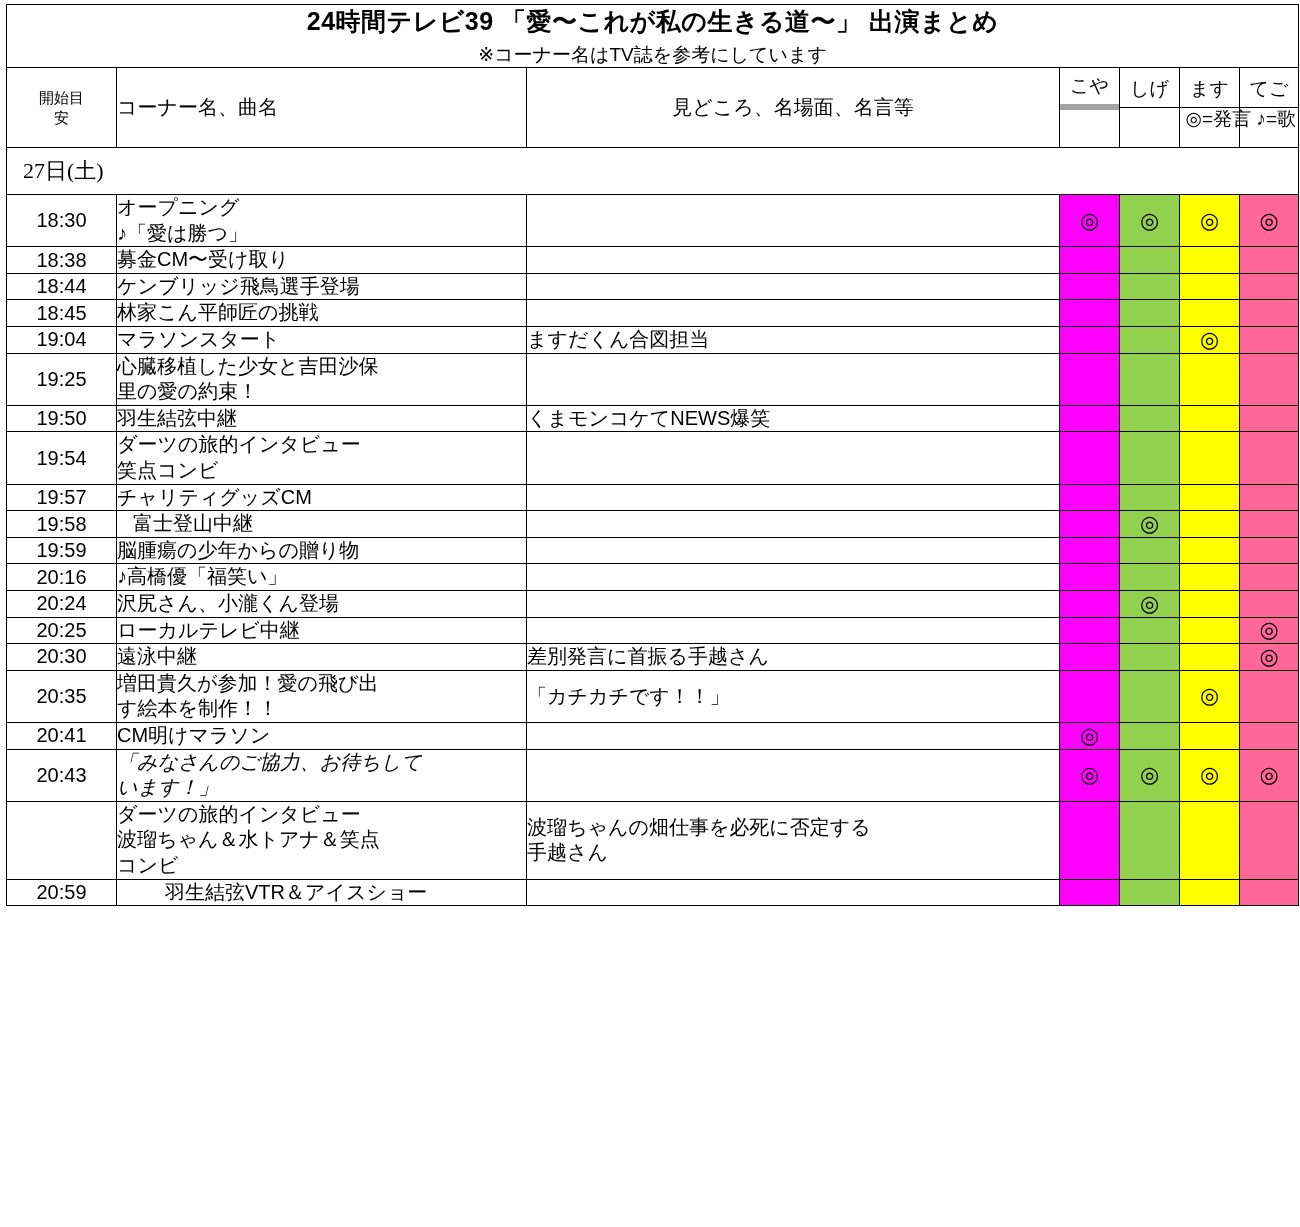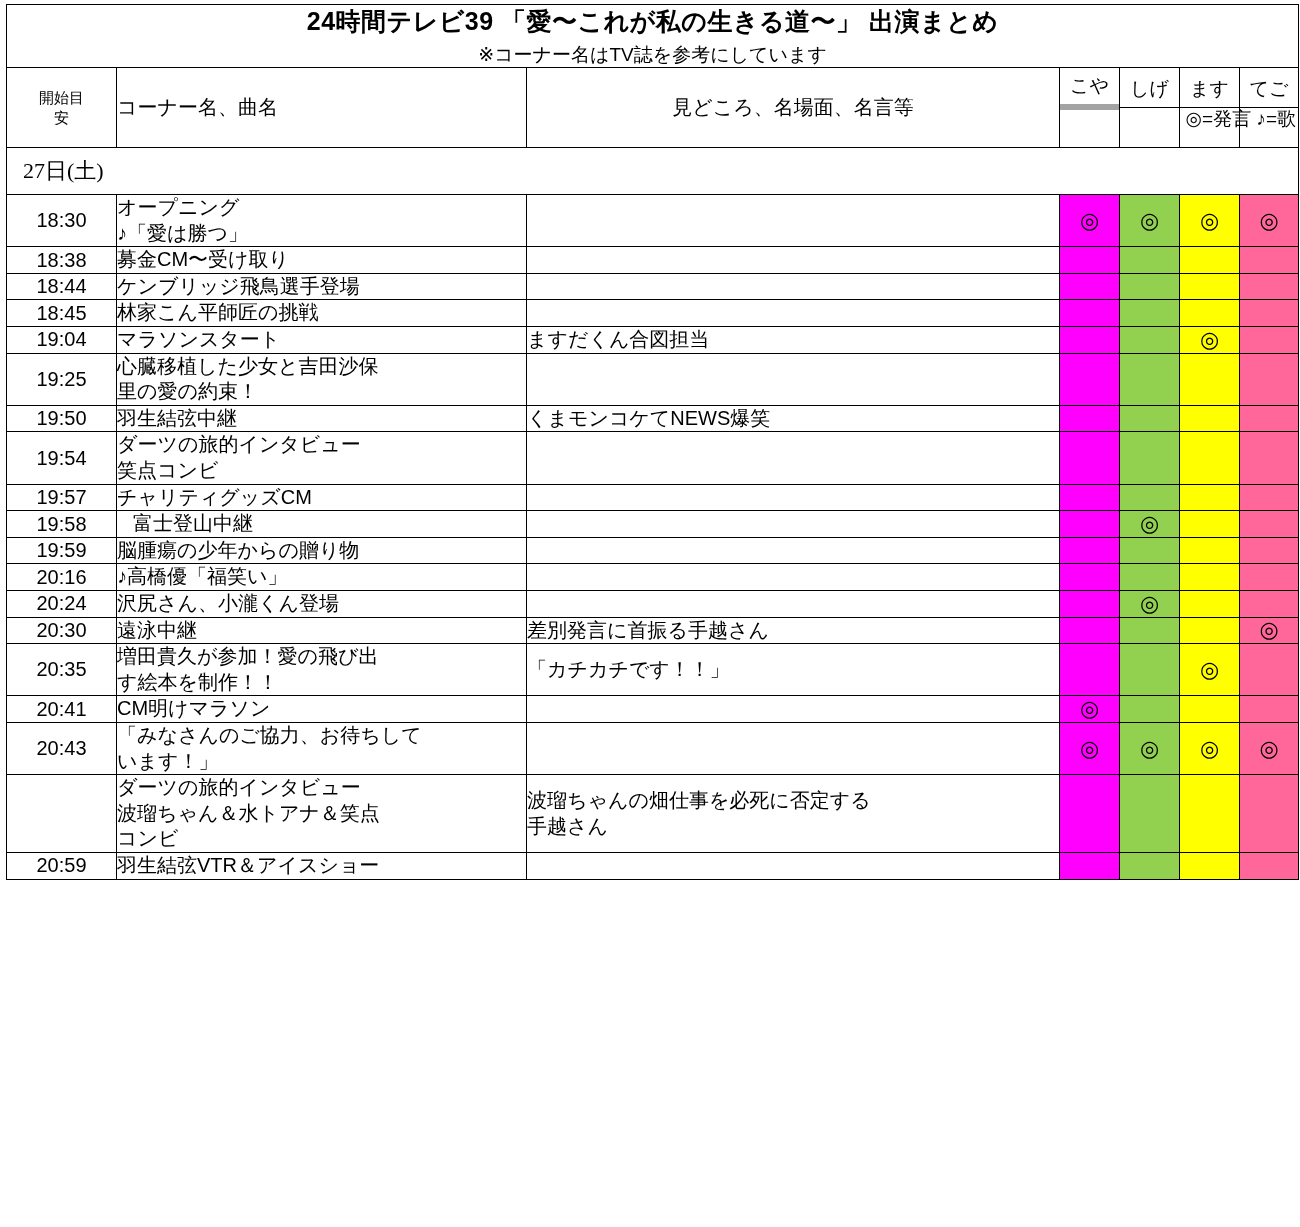--- a/index.html
+++ b/index.html
@@ -277,20 +277,29 @@
         <tr>
           <td class="time">20:24</td>
           <td class="corner" style="white-space: pre-line; font-family: Liberation Serif, serif;">沢尻さん、小瀧くん登場</td>
           <td class="notes" style="white-space: pre-line;"></td>
           <td class="mark c-koya"></td>
           <td class="mark c-shige">◎</td>
           <td class="mark c-masu"></td>
           <td class="mark c-tego"></td>
         </tr>
         <tr>
+          <td class="time">20:25</td>
+          <td class="corner" style="white-space: pre-line;">ローカルテレビ中継</td>
+          <td class="notes" style="white-space: pre-line;"></td>
+          <td class="mark c-koya"></td>
+          <td class="mark c-shige"></td>
+          <td class="mark c-masu"></td>
+          <td class="mark c-tego">◎</td>
+        </tr>
+        <tr>
           <td class="time">20:30</td>
           <td class="corner" style="white-space: pre-line;">遠泳中継</td>
           <td class="notes" style="white-space: pre-line;">差別発言に首振る手越さん</td>
           <td class="mark c-koya"></td>
           <td class="mark c-shige"></td>
           <td class="mark c-masu"></td>
           <td class="mark c-tego">◎</td>
         </tr>
         <tr>
           <td class="time">20:35</td>
@@ -306,21 +315,21 @@
           <td class="time">20:41</td>
           <td class="corner" style="white-space: pre-line;">CM明けマラソン</td>
           <td class="notes" style="white-space: pre-line;"></td>
           <td class="mark c-koya">◎</td>
           <td class="mark c-shige"></td>
           <td class="mark c-masu"></td>
           <td class="mark c-tego"></td>
         </tr>
         <tr>
           <td class="time">20:43</td>
-          <td class="corner" style="white-space: pre-line;">「みなさんのご協力、お待ちして
+          <td class="corner" style="white-space: pre-line; font-style: italic;">「みなさんのご協力、お待ちして
 います！」</td>
           <td class="notes" style="white-space: pre-line;"></td>
           <td class="mark c-koya">◎</td>
           <td class="mark c-shige">◎</td>
           <td class="mark c-masu">◎</td>
           <td class="mark c-tego">◎</td>
         </tr>
         <tr>
           <td class="time"></td>
           <td class="corner" style="white-space: pre-line;">ダーツの旅的インタビュー
@@ -328,21 +337,21 @@
 コンビ</td>
           <td class="notes" style="white-space: pre-line;">波瑠ちゃんの畑仕事を必死に否定する
 手越さん</td>
           <td class="mark c-koya"></td>
           <td class="mark c-shige"></td>
           <td class="mark c-masu"></td>
           <td class="mark c-tego"></td>
         </tr>
         <tr>
           <td class="time">20:59</td>
-          <td class="corner" style="white-space: pre-line;">羽生結弦VTR＆アイスショー</td>
+          <td class="corner" style="white-space: pre-line; padding-left: 48px;">羽生結弦VTR＆アイスショー</td>
           <td class="notes" style="white-space: pre-line;"></td>
           <td class="mark c-koya"></td>
           <td class="mark c-shige"></td>
           <td class="mark c-masu"></td>
           <td class="mark c-tego"></td>
         </tr>
       </tbody>
   </table>
 </div>
 

